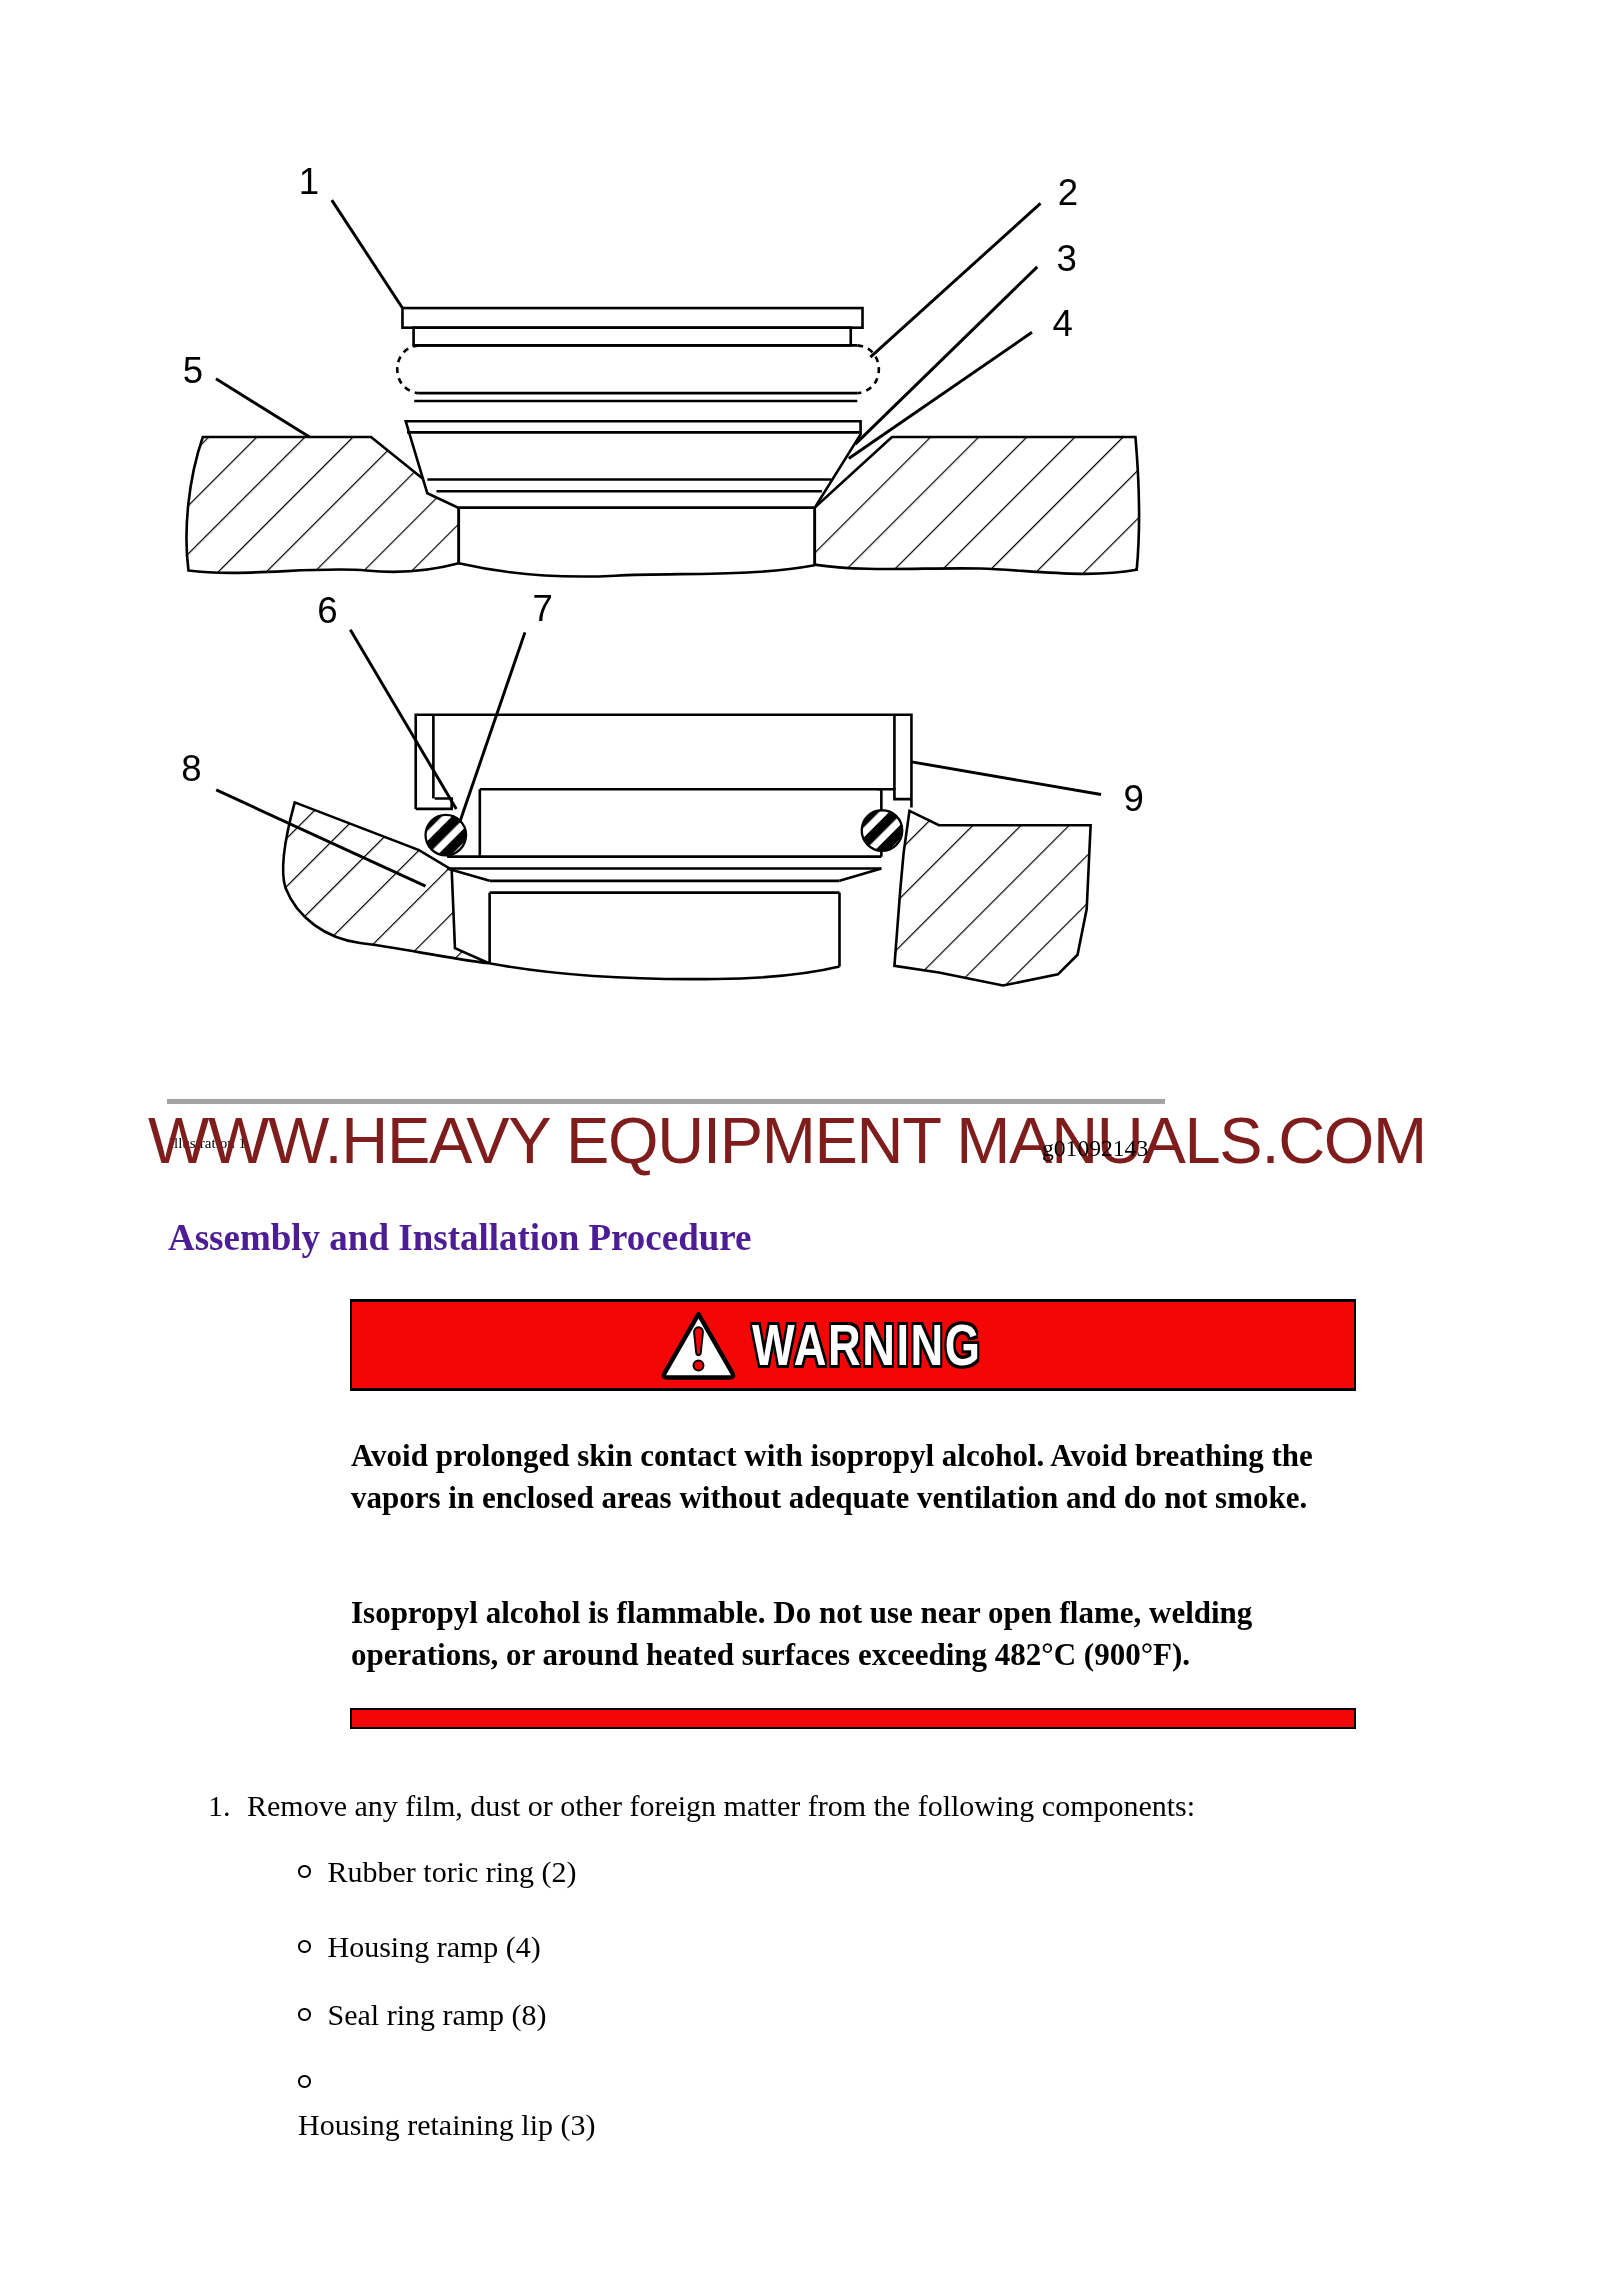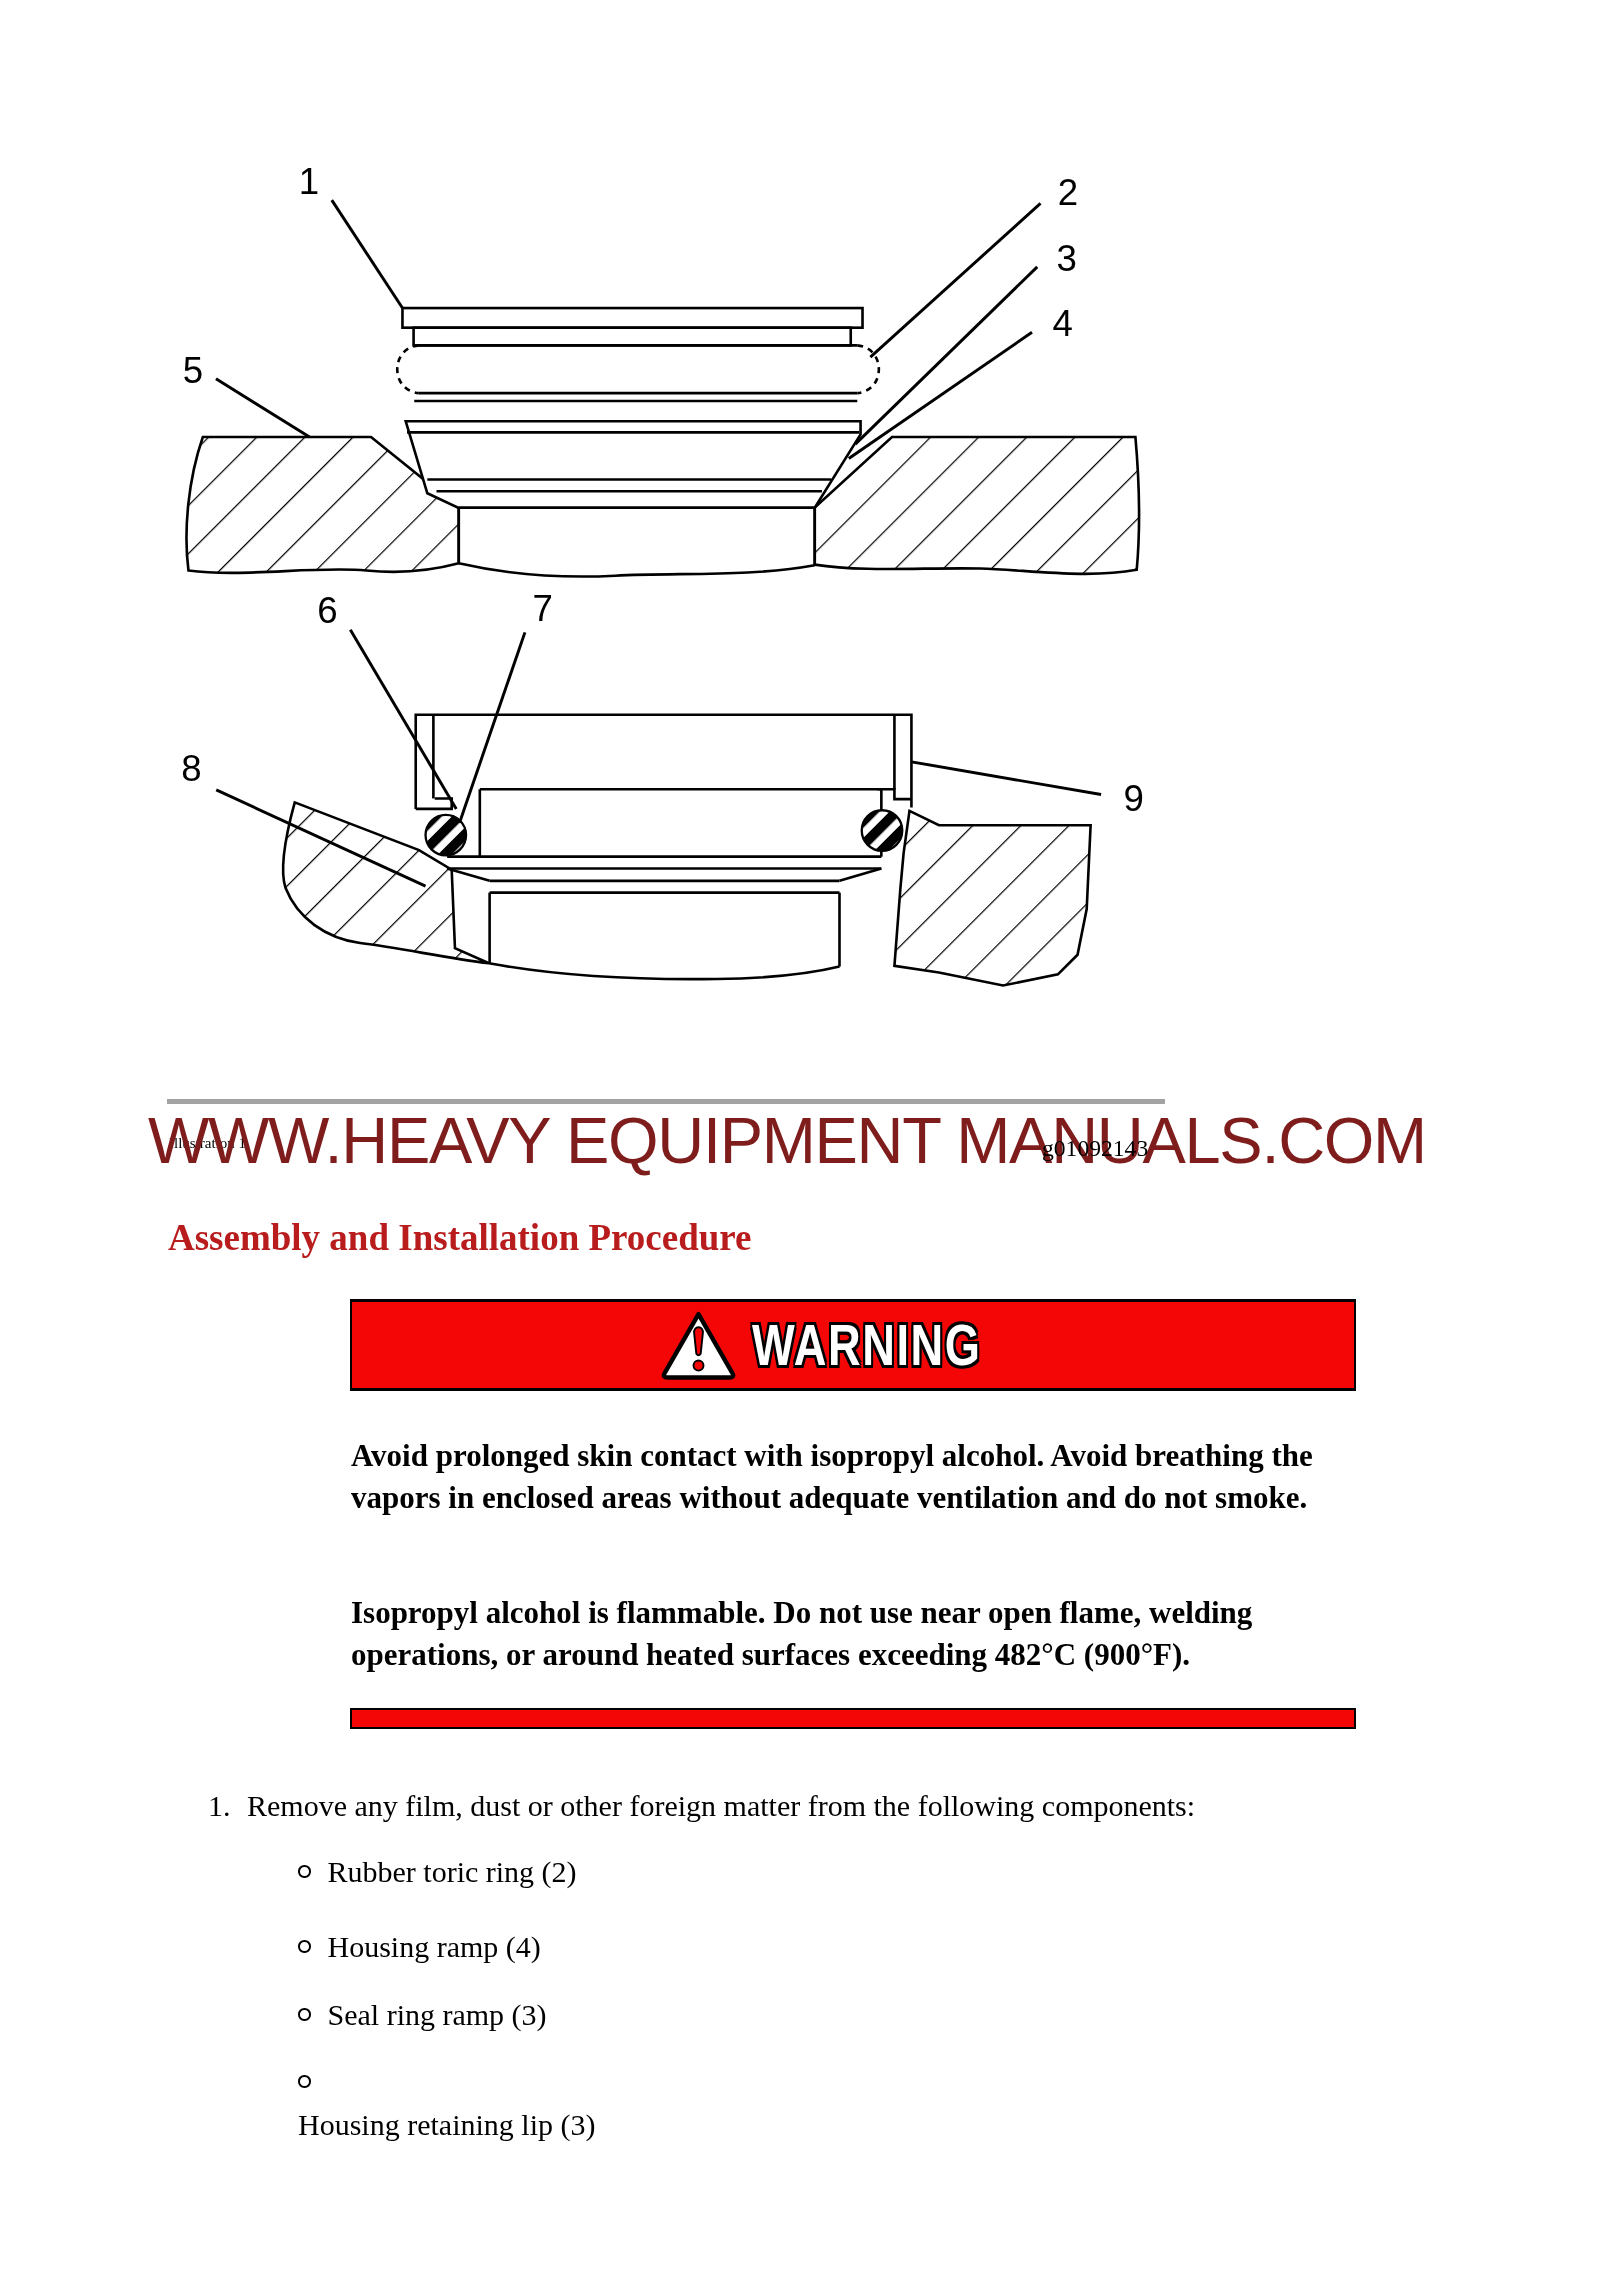--- a/index.html
+++ b/index.html
@@ -142,21 +142,21 @@
     <text class="callout" x="589" y="60" text-anchor="middle">7</text>
     <text class="callout" x="52" y="305" text-anchor="middle">8</text>
     <text class="callout" x="1493" y="350" text-anchor="middle">9</text>
   </svg>
 
   <div class="abs" id="gray-rule"></div>
   <div class="abs" id="illus-label">Illustration 1</div>
   <div class="abs" id="illus-code">g01092143</div>
   <div class="abs" id="watermark" style="color:#7f1d1d;">WWW.HEAVY EQUIPMENT MANUALS.COM</div>
 
-  <div class="abs" id="section-heading" style="color:#b91c1c;">Assembly and Installation Procedure</div>
+  <div class="abs" id="section-heading" style="color:#4c1d95;">Assembly and Installation Procedure</div>
 
   <div class="abs" id="warn-banner" style="background:#f40606;text-align:center;">
     <svg width="77" height="69" viewBox="0 0 120 110">
       <path d="M60,5 L114,99 Q118,106 109,106 L11,106 Q2,106 6,99 Z" fill="#ffffff" stroke="#000" stroke-width="7" stroke-linejoin="round"></path>
       <path d="M60,26 C55,26 52.5,30 53,35 L56.5,68 Q60,73 63.5,68 L67,35 C67.5,30 65,26 60,26 Z" fill="#f40606" stroke="#000" stroke-width="3"></path>
       <circle cx="60" cy="87" r="8" fill="#f40606" stroke="#000" stroke-width="3"></circle>
     </svg>
     <span id="warn-word">WARNING</span>
   </div>
 
@@ -171,21 +171,21 @@
   <div class="abs body-text bullet-item" id="bullet-0">
     <span class="bullet-circle"></span>
     <span>Rubber toric ring (2)</span>
   </div>
   <div class="abs body-text bullet-item" id="bullet-1">
     <span class="bullet-circle"></span>
     <span>Housing ramp (4)</span>
   </div>
   <div class="abs body-text bullet-item" id="bullet-2">
     <span class="bullet-circle"></span>
-    <span>Seal ring ramp (3)</span>
+    <span>Seal ring ramp (8)</span>
   </div>
   <div class="abs body-text bullet-item" id="bullet-3">
     <span class="bullet-circle"></span>
     <span>Housing retaining lip (3)</span>
   </div>
 
 </div>
 
 
 </body></html>

